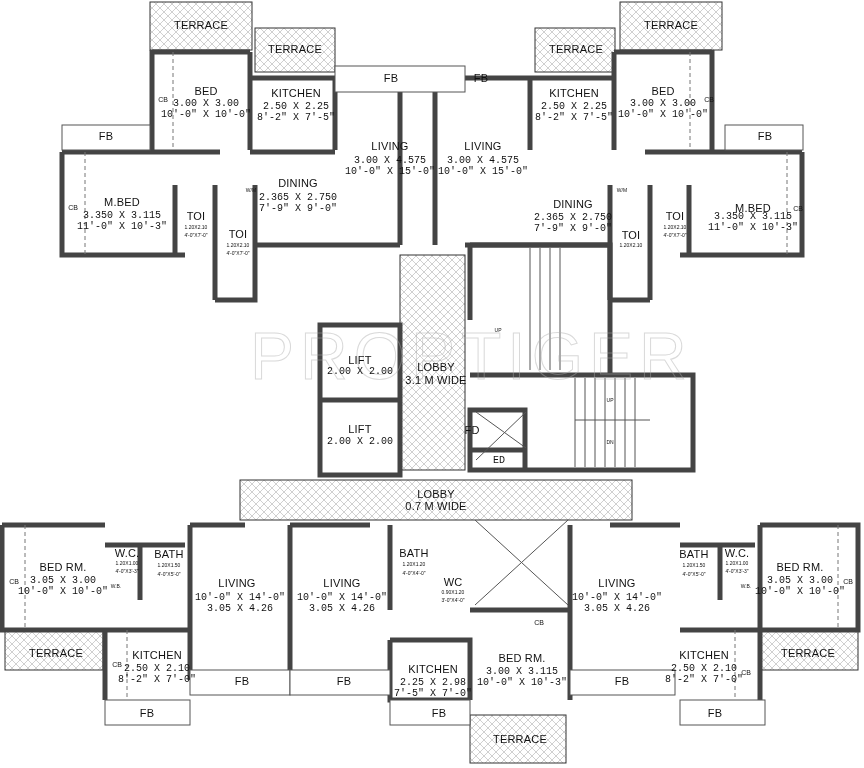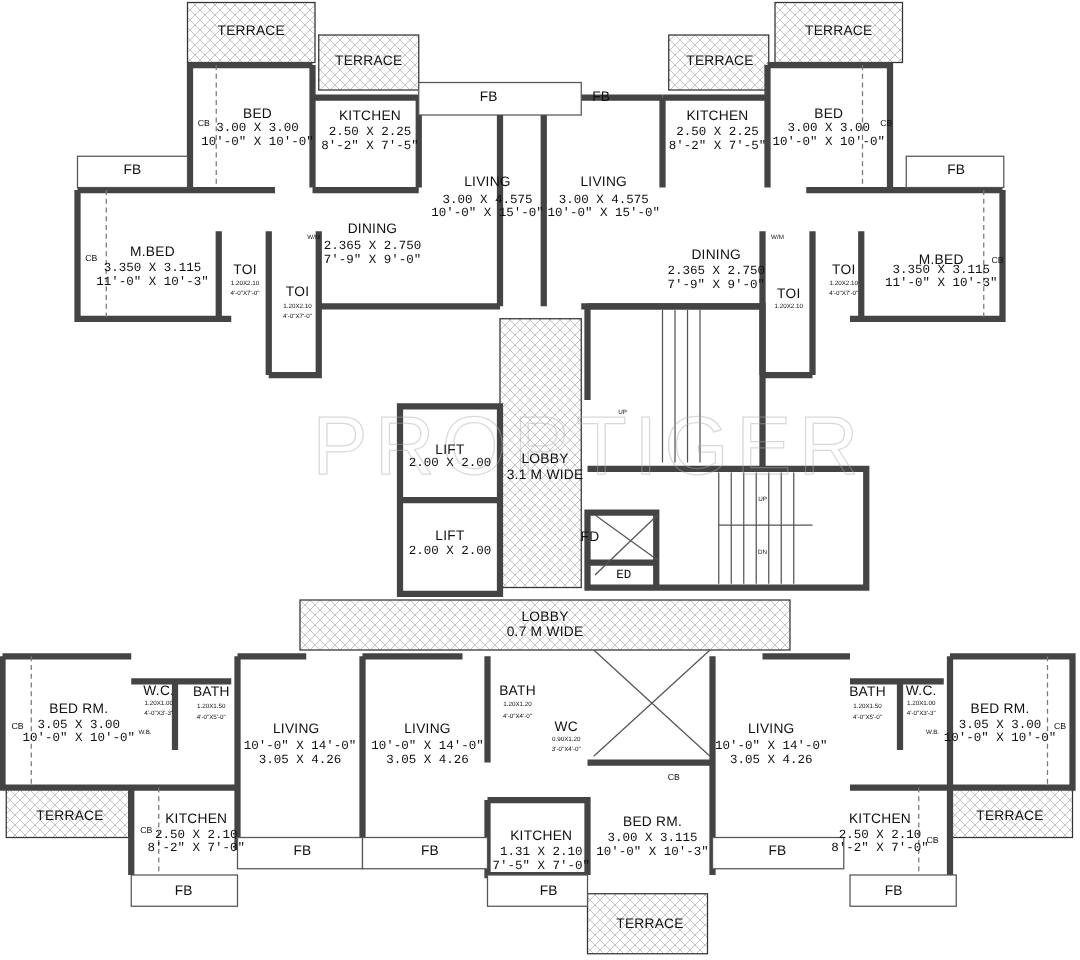--- a/index.html
+++ b/index.html
@@ -206,21 +206,21 @@
 <div class="lbl d" style="left:342px;top:593px">10'-0" X 14'-0"</div>
 <div class="lbl d" style="left:342px;top:604px">3.05 X 4.26</div>
 <div class="lbl t" style="left:414px;top:548px">BATH</div>
 <div class="lbl xs" style="left:414px;top:562px">1.20X1.20</div>
 <div class="lbl xs" style="left:414px;top:571px">4'-0"X4'-0"</div>
 <div class="lbl t" style="left:453px;top:577px">WC</div>
 <div class="lbl xs" style="left:453px;top:590px">0.90X1.20</div>
 <div class="lbl xs" style="left:453px;top:598px">3'-0"X4'-0"</div>
 <div class="lbl s" style="left:539px;top:619px">CB</div>
 <div class="lbl t" style="left:433px;top:664px">KITCHEN</div>
-<div class="lbl d" style="left:433px;top:678px">1.31 X 2.10</div>
+<div class="lbl d" style="left:433px;top:678px">2.25 X 2.98</div>
 <div class="lbl d" style="left:433px;top:689px">7'-5" X 7'-0"</div>
 <div class="lbl t" style="left:522px;top:653px">BED RM.</div>
 <div class="lbl d" style="left:522px;top:667px">3.00 X 3.115</div>
 <div class="lbl d" style="left:522px;top:678px">10'-0" X 10'-3"</div>
 <div class="lbl t" style="left:344px;top:676px">FB</div>
 <div class="lbl t" style="left:439px;top:708px">FB</div>
 <div class="lbl t" style="left:520px;top:734px">TERRACE</div>
 
 <div class="lbl t" style="left:617px;top:578px">LIVING</div>
 <div class="lbl d" style="left:617px;top:593px">10'-0" X 14'-0"</div>

